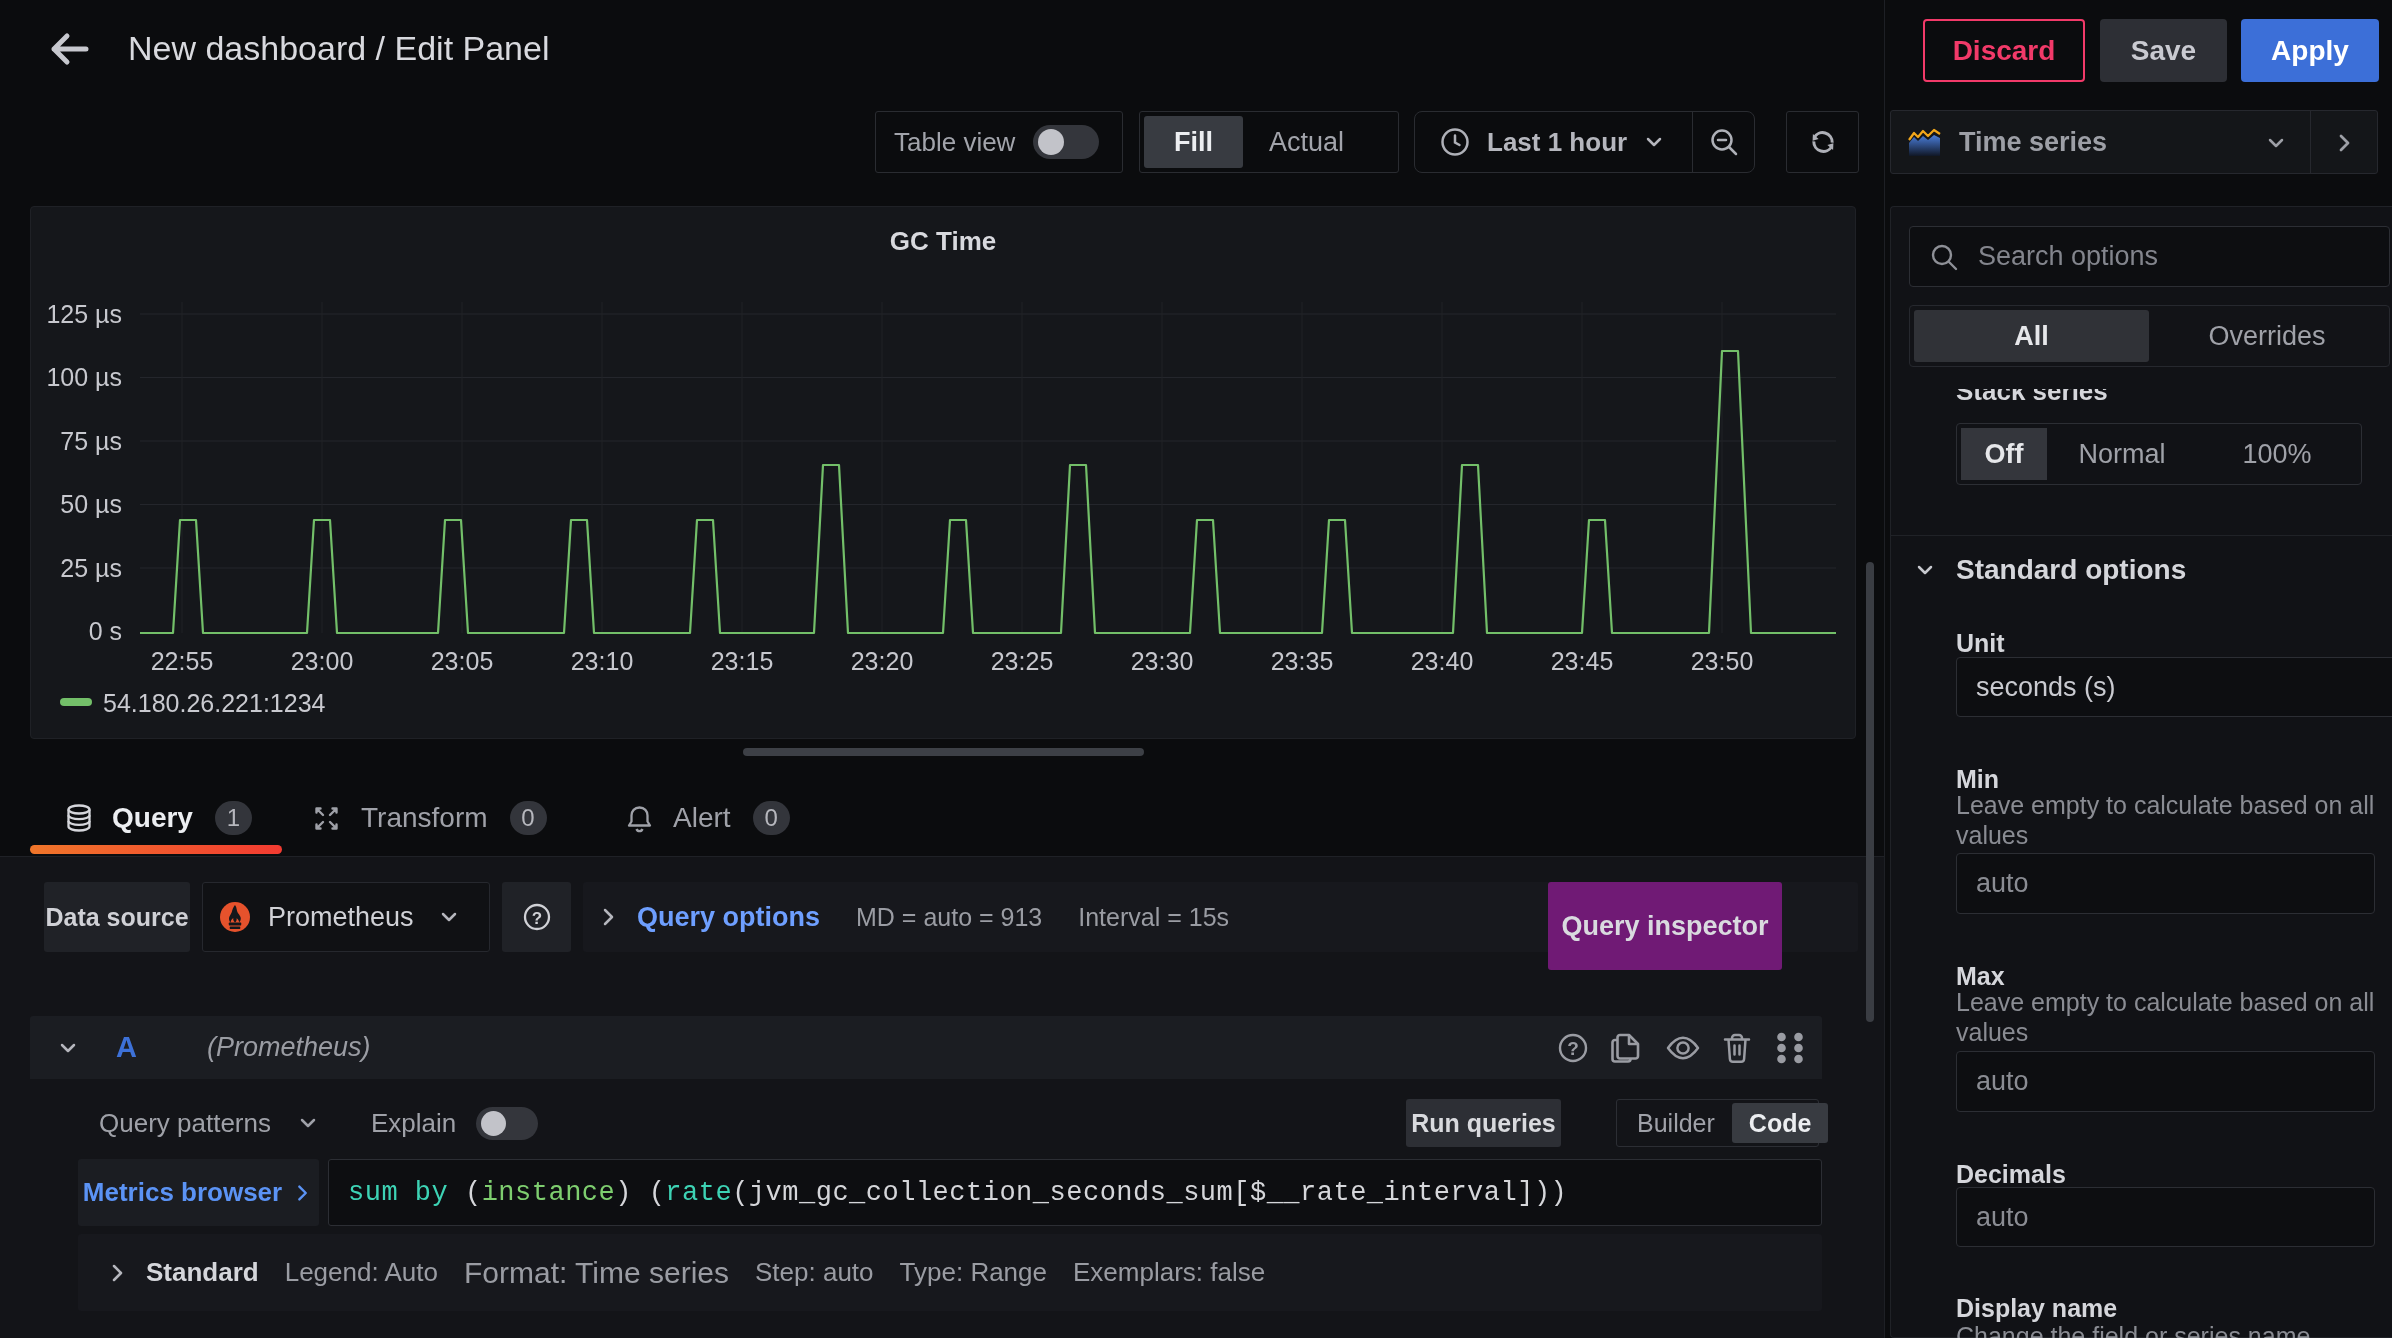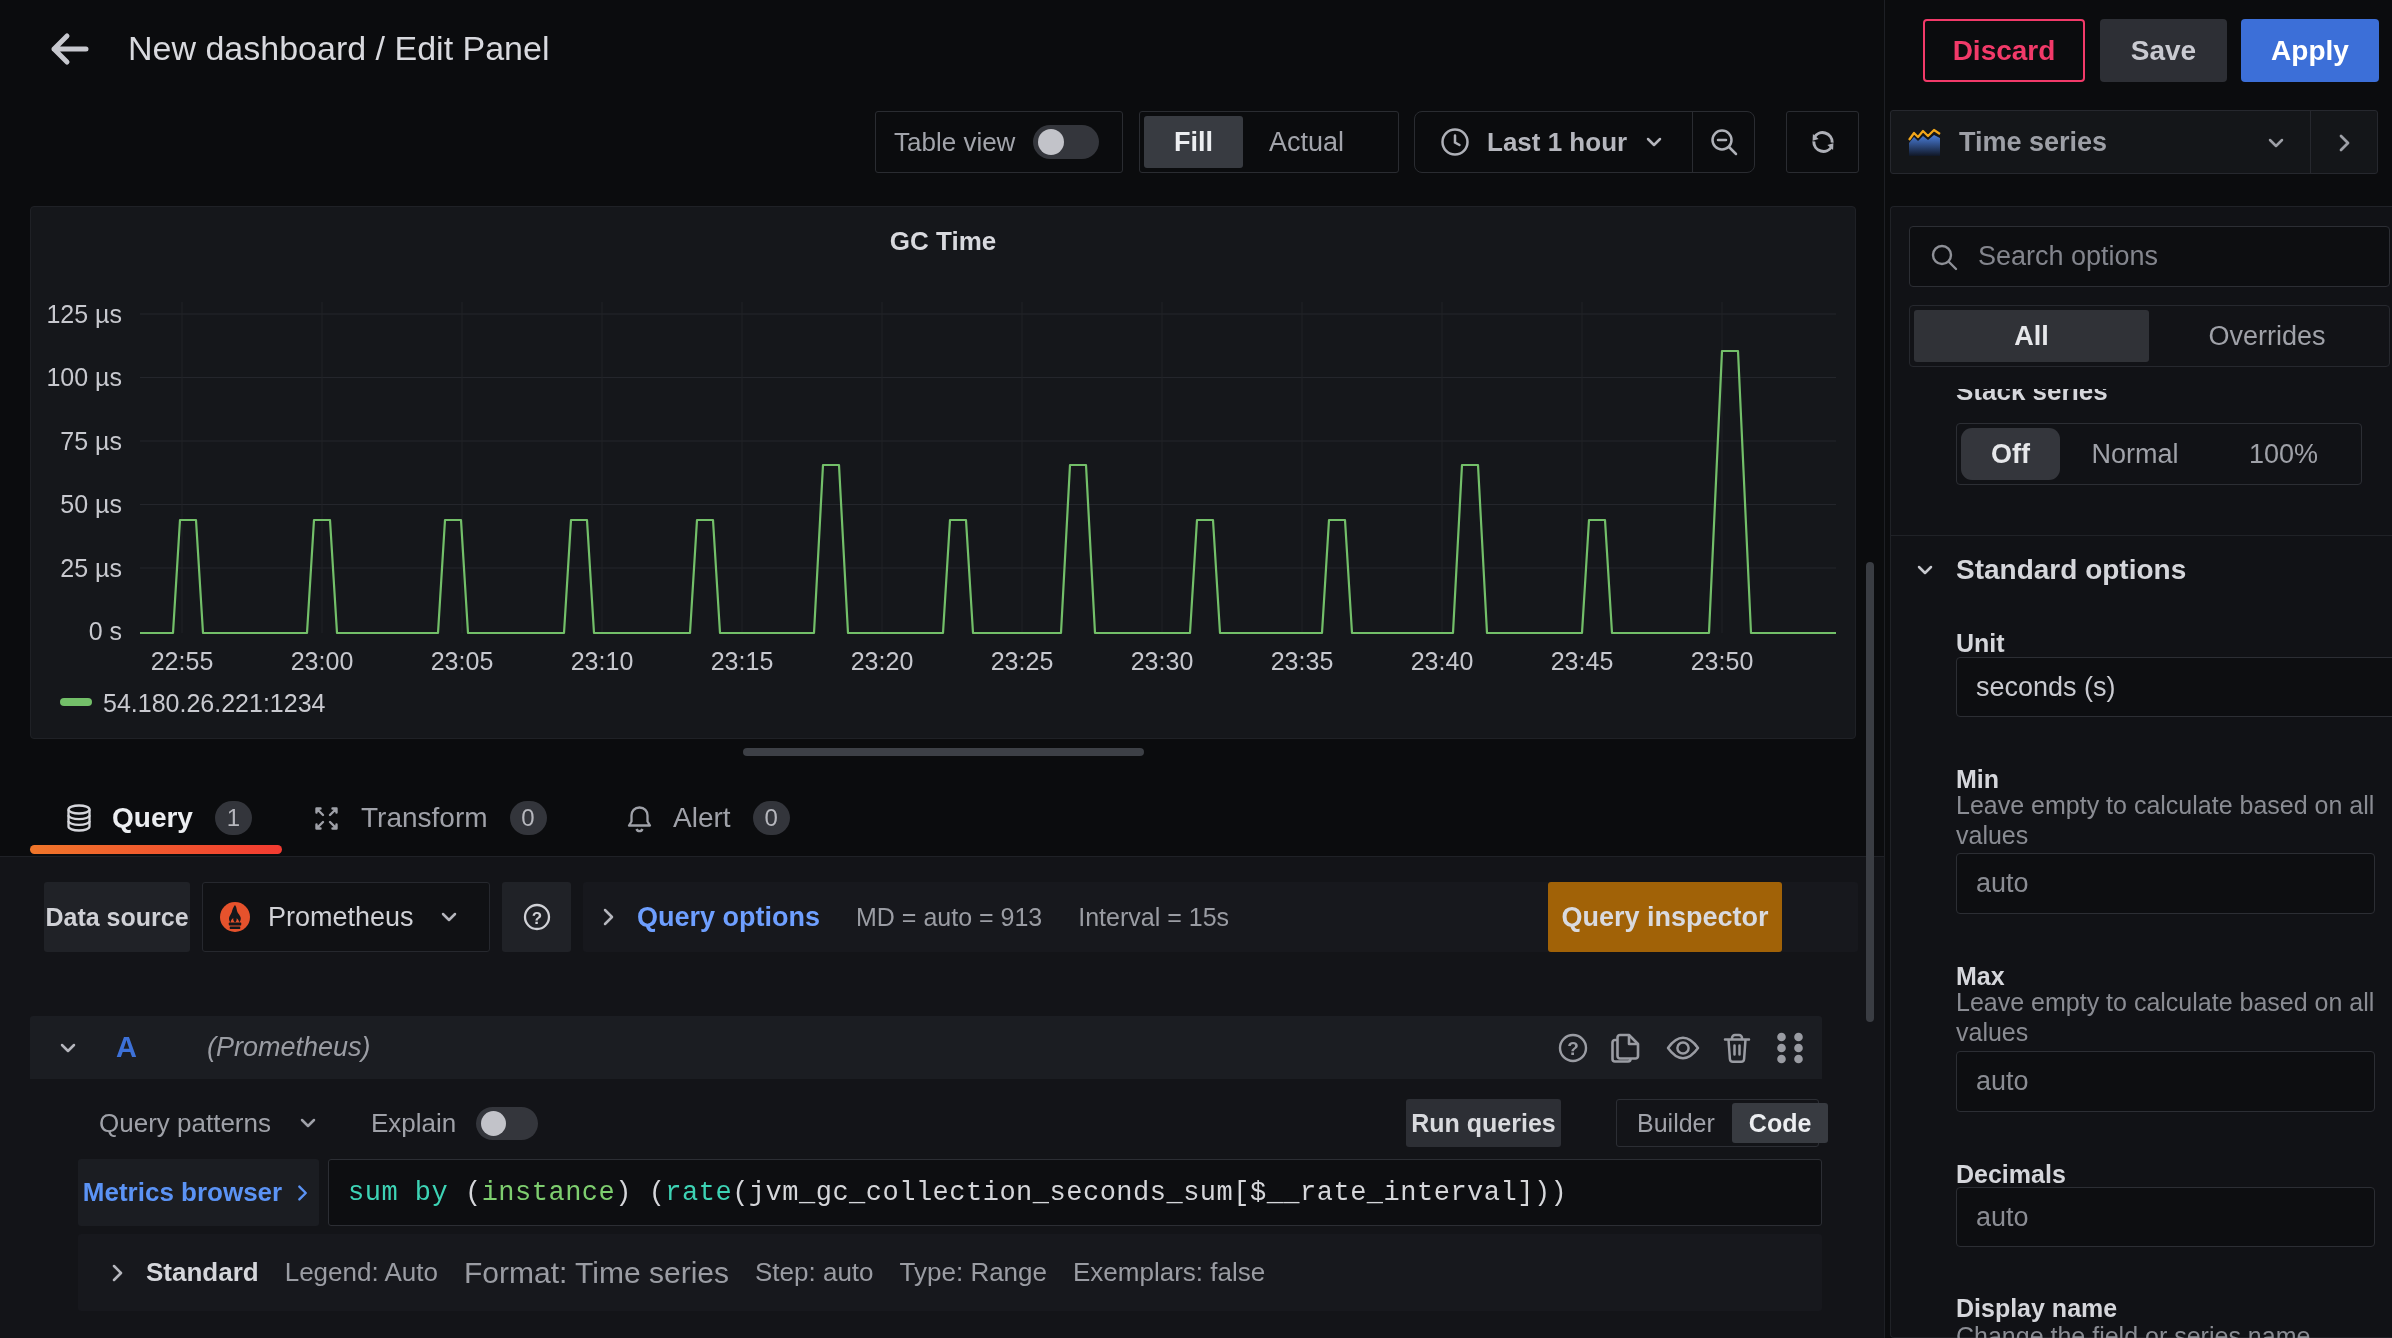--- a/index.html
+++ b/index.html
@@ -180,21 +180,21 @@
   </svg>
 </div>
 <div class="abs flex" style="left:583px;top:882px;width:1275px;height:70px;background:#17181d;border-radius:3px;padding-left:14px;">
   <svg width="24" height="24" viewBox="0 0 24 24">
     <path d="M8 5 L15 12 L8 19" stroke="#b5b6bd" stroke-width="2.5" fill="none" stroke-linecap="round" stroke-linejoin="round"></path>
   </svg>
   <span style="margin-left:16px;font-size:27px;font-weight:bold;color:#6e9fff;">Query options</span>
   <span style="margin-left:36px;font-size:25px;color:#9a9ca3;">MD = auto = 913</span>
   <span style="margin-left:36px;font-size:25px;color:#9a9ca3;">Interval = 15s</span>
 </div>
-<div class="abs flex" style="left:1548px;top:882px;width:234px;height:70px;background:#a16207;border-radius:3px;justify-content:center;">
+<div class="abs flex" style="left:1548px;top:882px;width:234px;height:88px;background:#701a75;border-radius:3px;justify-content:center;">
   <span style="font-size:27px;font-weight:bold;color:#d9dadf;">Query inspector</span>
     </div>
 
 <div class="abs flex" style="left:30px;top:1016px;width:1792px;height:63px;background:#1b1d22;border-radius:3px 3px 0 0;">
   <svg style="margin-left:25px;" width="26" height="26" viewBox="0 0 26 26">
     <path d="M7 10 L13 16 L19 10" stroke="#b5b6bd" stroke-width="2.5" fill="none" stroke-linecap="round" stroke-linejoin="round"></path>
   </svg>
   <span style="margin-left:35px;font-size:29px;font-weight:bold;color:#3d71d8;">A</span>
   <span style="margin-left:70px;font-size:27px;font-style:italic;color:#9a9ca3;">(Prometheus)</span>
   <span style="position:absolute;left:1526px;top:0;width:266px;height:63px;">
@@ -312,21 +312,21 @@
 <div class="abs flex" style="left:1909px;top:305px;width:481px;height:62px;border:1px solid #26282e;border-radius:4px;background:#121317;padding:4px;">
   <span class="flex" style="width:235px;height:52px;background:#303237;border-radius:3px;justify-content:center;font-size:27px;font-weight:bold;color:#e6e7ea;">All</span>
   <span class="flex" style="flex:1;height:52px;justify-content:center;font-size:27px;color:#9fa1a8;">Overrides</span>
 </div>
 
 <div class="abs" style="left:1956px;top:389px;width:300px;height:22px;overflow:hidden;">
   <div style="margin-top:-13px;font-size:26px;font-weight:bold;color:#d5d6db;">Stack series</div>
 </div>
 
 <div class="abs flex" style="left:1956px;top:423px;width:406px;height:62px;border:1px solid #2c2e34;border-radius:4px;padding:4px;">
-  <span class="flex" style="width:99px;height:52px;background:#34363c;border-radius:11px;justify-content:center;font-size:27px;font-weight:bold;color:#e6e7ea;">Off</span>
+  <span class="flex" style="width:86px;height:52px;background:#34363c;border-radius:0;justify-content:center;font-size:27px;font-weight:bold;color:#e6e7ea;">Off</span>
   <span class="flex" style="width:150px;height:52px;justify-content:center;font-size:27px;color:#9fa1a8;">Normal</span>
   <span class="flex" style="flex:1;height:52px;justify-content:center;font-size:27px;color:#9fa1a8;">100%</span>
 </div>
 
 <div class="abs" style="left:1891px;top:535px;width:501px;height:1px;background:#202227;"></div>
 
 <div class="abs flex" style="left:1912px;top:554px;height:32px;">
   <svg width="26" height="26" viewBox="0 0 26 26">
     <path d="M7 10 L13 16 L19 10" stroke="#c7c8ce" stroke-width="2.5" fill="none" stroke-linecap="round" stroke-linejoin="round"></path>
   </svg>

